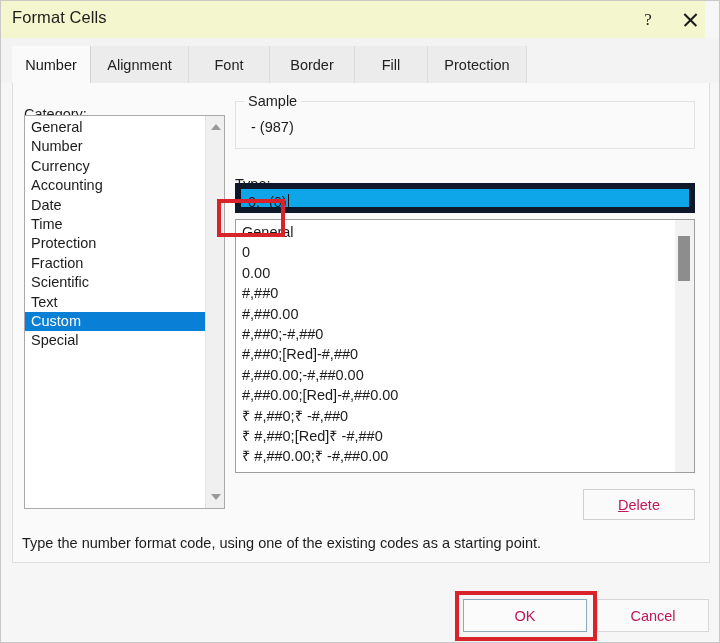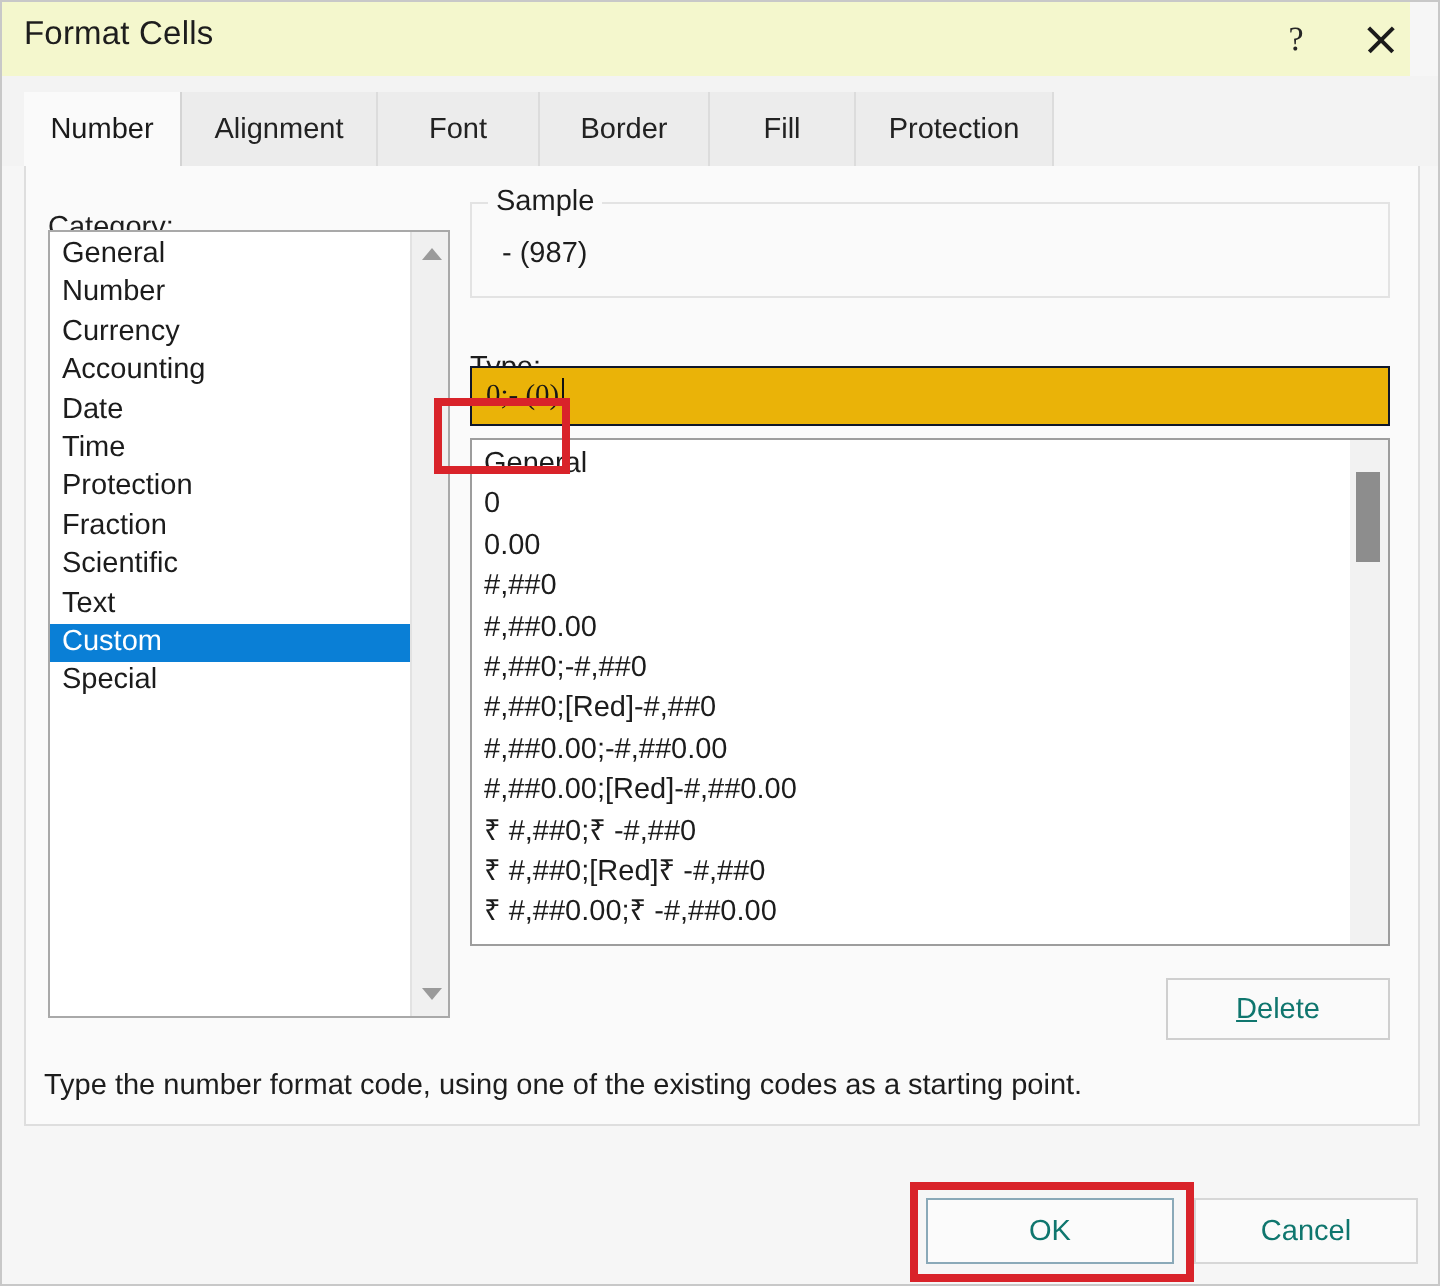--- a/index.html
+++ b/index.html
@@ -209,24 +209,23 @@
   }
 
   
   .type-label {
     left: 222px; top: 79px;
   }
   .type-input {
     position: absolute;
     left: 222px; top: 100px;
     width: 460px; height: 30px;
-    background: #eab308;
-    border: 1px solid #0f172a;
-    box-sizing: border-box;
-    font-family: Liberation Serif, serif;
+    background: #0ea5e9;
+    border: 6px solid #0f172a;
+    box-sizing: border-box;
   }
   .type-value {
     position: absolute;
     left: 7px; top: 5px;
     font-size: 14.5px;
     color: #171717;
     white-space: pre;
   }
   .caret {
     display: inline-block;
@@ -277,21 +276,21 @@
 
   
   .btn {
     display: flex;
     align-items: center;
     justify-content: center;
     background: #fafafa;
     border: 1px solid #cfcfcf;
     box-sizing: border-box;
     font-size: 14.5px;
-    color: #0f766e;
+    color: #be185d;
     cursor: default;
   }
   .delete-btn {
     position: absolute;
     left: 570px; top: 406px;
     width: 112px; height: 31px;
   }
 
   
   .hint {

